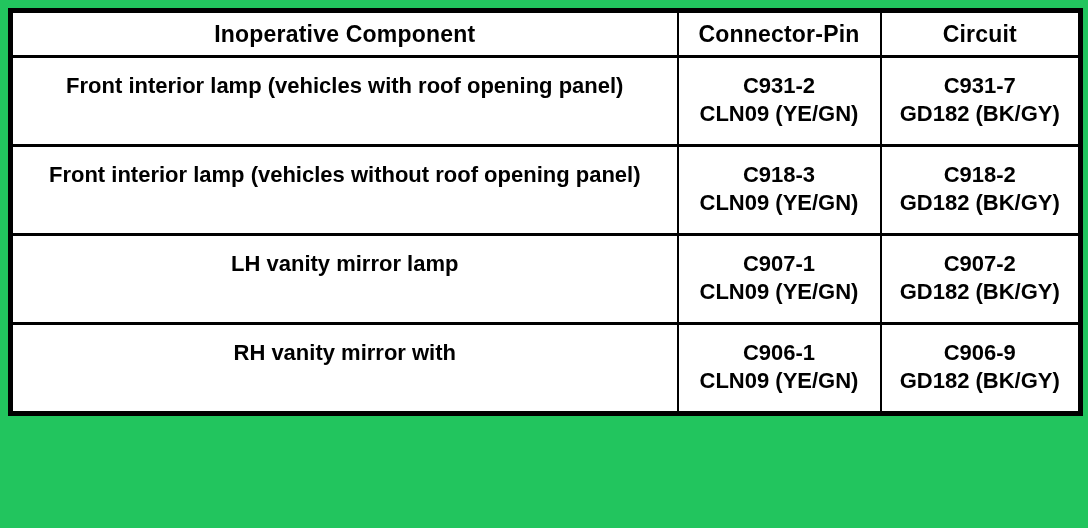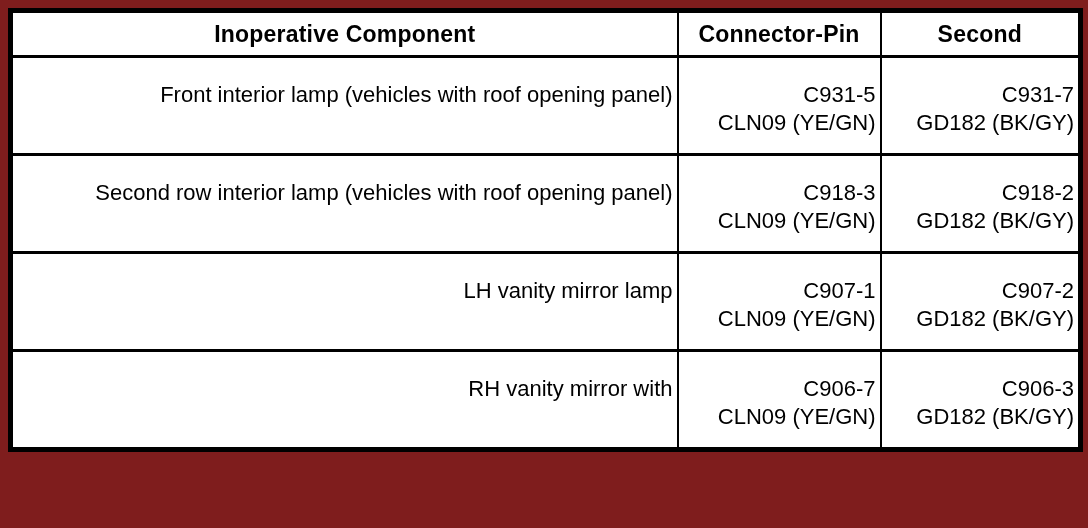--- a/index.html
+++ b/index.html
@@ -6,21 +6,21 @@
     margin: 0;
     padding: 0;
     background: #ffffff;
     font-family: "Liberation Sans", "DejaVu Sans", sans-serif;
     color: #000000;
   }
   .page {
     position: relative;
     width: 1088px;
     height: 528px;
-    background: #7f1d1d;
+    background: #22c55e;
     overflow: hidden;
   }
   table.pinout {
     position: absolute;
     left: 8px;
     top: 8px;
     width: 1070px;
     border-collapse: collapse;
     table-layout: fixed;
     border: 5px solid #000000;
@@ -44,64 +44,63 @@
     height: 42px;
     vertical-align: middle;
     font-size: 23px;
     font-weight: bold;
     letter-spacing: 0.2px;
   }
   table.pinout td {
     height: 72px;
     vertical-align: top;
     font-size: 22px;
-    font-weight: normal;
-    padding-top: 23px;
+    font-weight: bold;
+    padding-top: 14px;
     line-height: 28px;
-    text-align: right;
   }
   .cell-line {
     display: block;
     white-space: nowrap;
   }
 </style>
 </head>
 <body>
 
 <div class="page">
   <table class="pinout">
     <colgroup>
       <col class="c-component">
       <col class="c-connector">
       <col class="c-circuit">
     </colgroup>
     <thead>
       <tr>
         <th>Inoperative Component</th>
         <th>Connector-Pin</th>
-        <th>Second</th>
+        <th>Circuit</th>
       </tr>
     </thead>
     <tbody>
       <tr>
         <td>
           <span class="cell-line">Front interior lamp (vehicles with roof opening panel)</span>
         </td>
         <td>
-          <span class="cell-line">C931-5</span>
+          <span class="cell-line">C931-2</span>
           <span class="cell-line">CLN09 (YE/GN)</span>
         </td>
         <td>
           <span class="cell-line">C931-7</span>
           <span class="cell-line">GD182 (BK/GY)</span>
         </td>
       </tr>
       <tr>
         <td>
-          <span class="cell-line">Second row interior lamp (vehicles with roof opening panel)</span>
+          <span class="cell-line">Front interior lamp (vehicles without roof opening panel)</span>
         </td>
         <td>
           <span class="cell-line">C918-3</span>
           <span class="cell-line">CLN09 (YE/GN)</span>
         </td>
         <td>
           <span class="cell-line">C918-2</span>
           <span class="cell-line">GD182 (BK/GY)</span>
         </td>
       </tr>
@@ -116,23 +115,23 @@
         <td>
           <span class="cell-line">C907-2</span>
           <span class="cell-line">GD182 (BK/GY)</span>
         </td>
       </tr>
       <tr>
         <td>
           <span class="cell-line">RH vanity mirror with</span>
         </td>
         <td>
-          <span class="cell-line">C906-7</span>
+          <span class="cell-line">C906-1</span>
           <span class="cell-line">CLN09 (YE/GN)</span>
         </td>
         <td>
-          <span class="cell-line">C906-3</span>
+          <span class="cell-line">C906-9</span>
           <span class="cell-line">GD182 (BK/GY)</span>
         </td>
       </tr>
     </tbody>
   </table>
 </div>
 
 </body></html>

